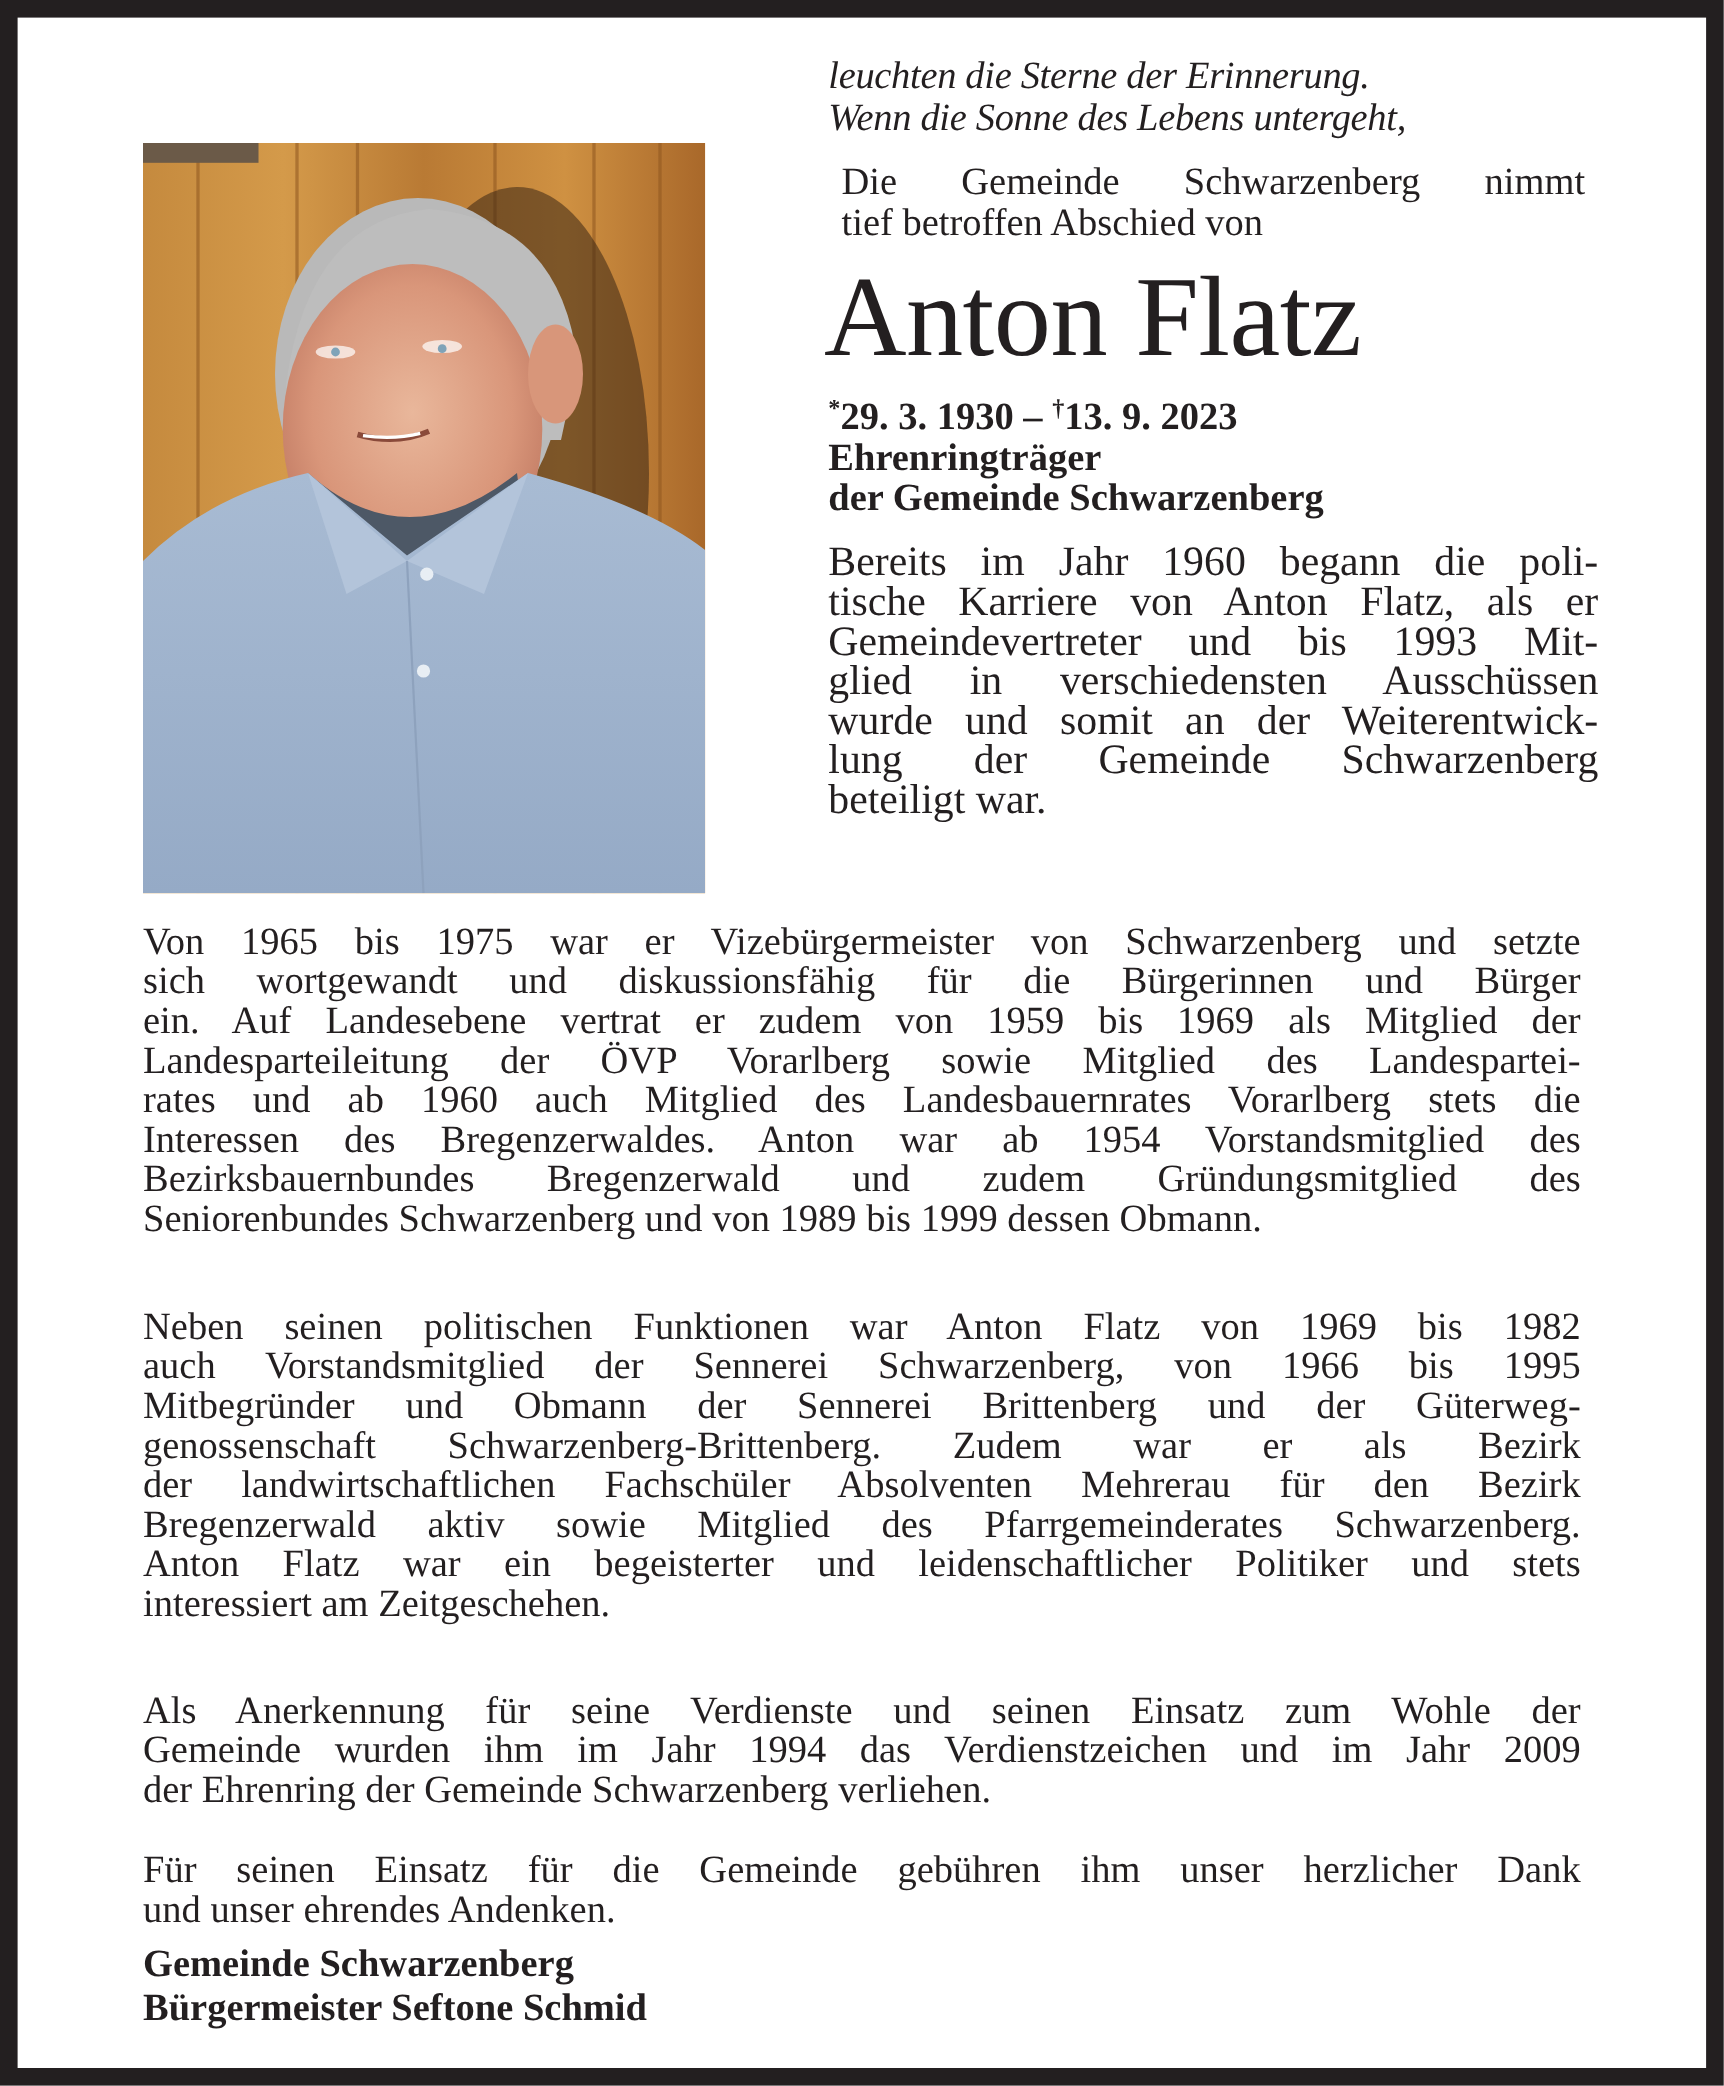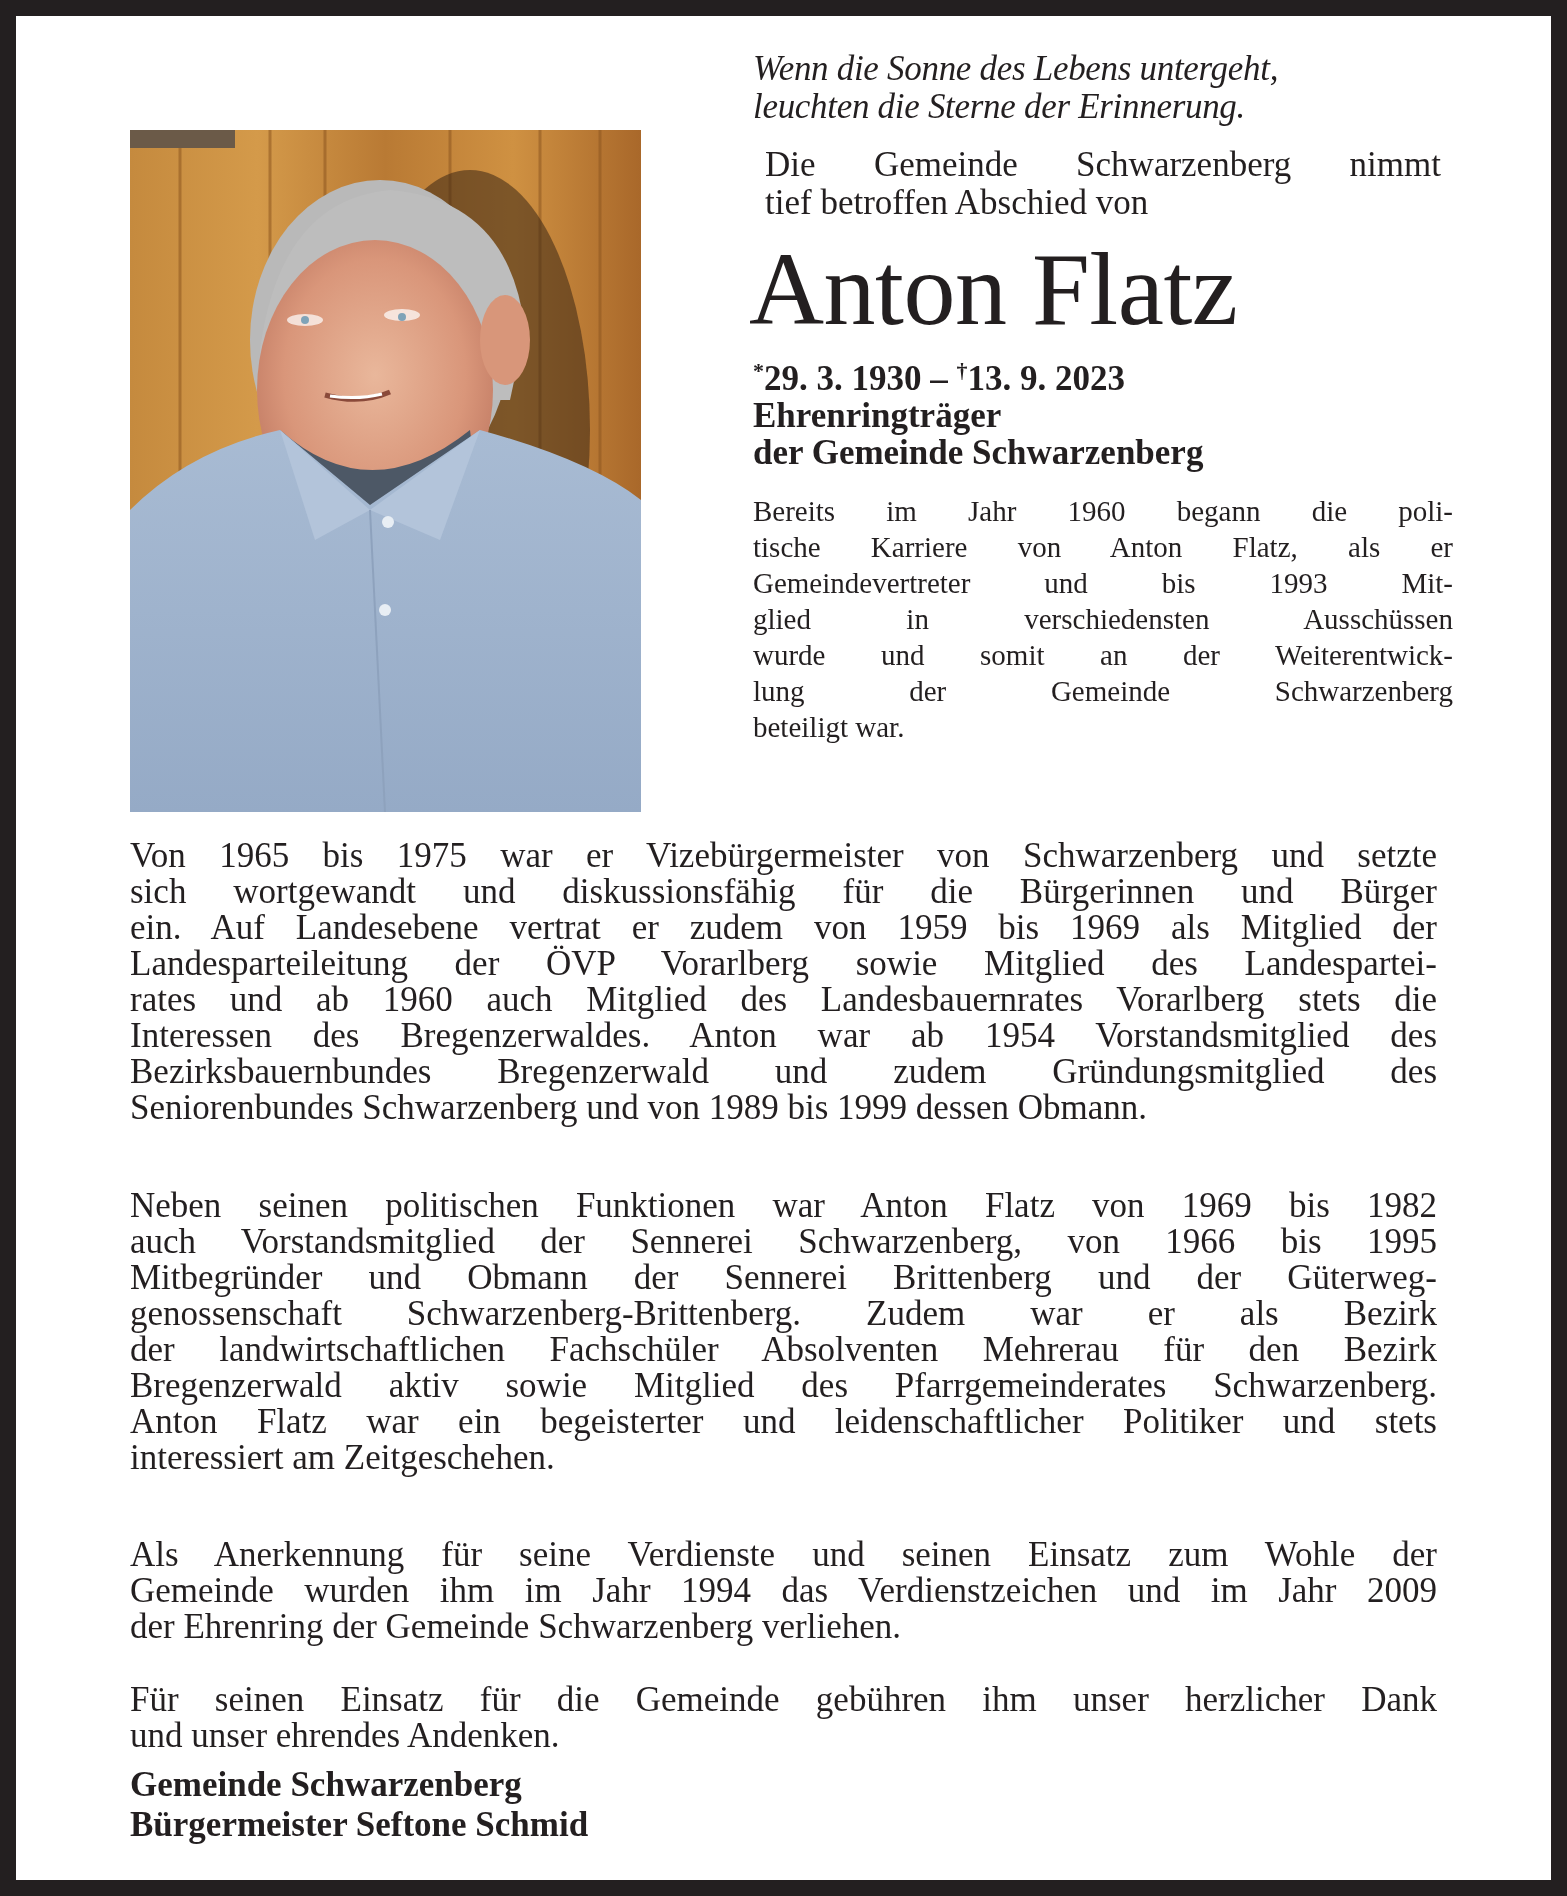--- a/index.html
+++ b/index.html
@@ -53,21 +53,21 @@
   }
   .dates, .title1, .title2 {
     font-weight: bold;
     font-size: 35px;
     line-height: 37px;
     display: block;
   }
   .dates sup { font-size: 22px; vertical-align: 12px; line-height: 0; }
   .bio-right {
     margin-top: 22px;
-    font-size: 29px;
+    font-size: 38px;
     line-height: 36px;
   }
   .jl { display: block; text-align: justify; text-align-last: justify; white-space: nowrap; }
   .ll { display: block; text-align: left; white-space: nowrap; }
   .full {
     position: absolute;
     left: 114px;
     width: 1307px;
     font-size: 35px;
     line-height: 36px;
@@ -138,22 +138,22 @@
       <path d="M150 300 L240 380 L185 410 Z" fill="#b3c4da"></path>
       <path d="M350 300 L240 380 L310 410 Z" fill="#b3c4da"></path>
       <line x1="240" y1="380" x2="255" y2="682" stroke="#8ea2bd" stroke-width="2"></line>
       <circle cx="258" cy="392" r="6" fill="#e8eef4"></circle>
       <circle cx="255" cy="480" r="6" fill="#e8eef4"></circle>
     </svg>
   </div>
 
   <div class="right-col">
     <div class="motto">
+      <span class="ll">leuchten die Sterne der Erinnerung.</span>
       <span class="ll">Wenn die Sonne des Lebens untergeht,</span>
-      <span class="ll">leuchten die Sterne der Erinnerung.</span>
     </div>
     <div class="intro">
       <span class="jl">Die Gemeinde Schwarzenberg nimmt</span>
       <span class="ll">tief betroffen Abschied von</span>
     </div>
     <h1 class="name">Anton Flatz</h1>
     <span class="dates"><sup>*</sup><span>29. 3. 1930</span><span> – </span><sup>†</sup><span>13. 9. 2023</span></span>
     <span class="title1">Ehrenringträger</span>
     <span class="title2">der Gemeinde Schwarzenberg</span>
 

